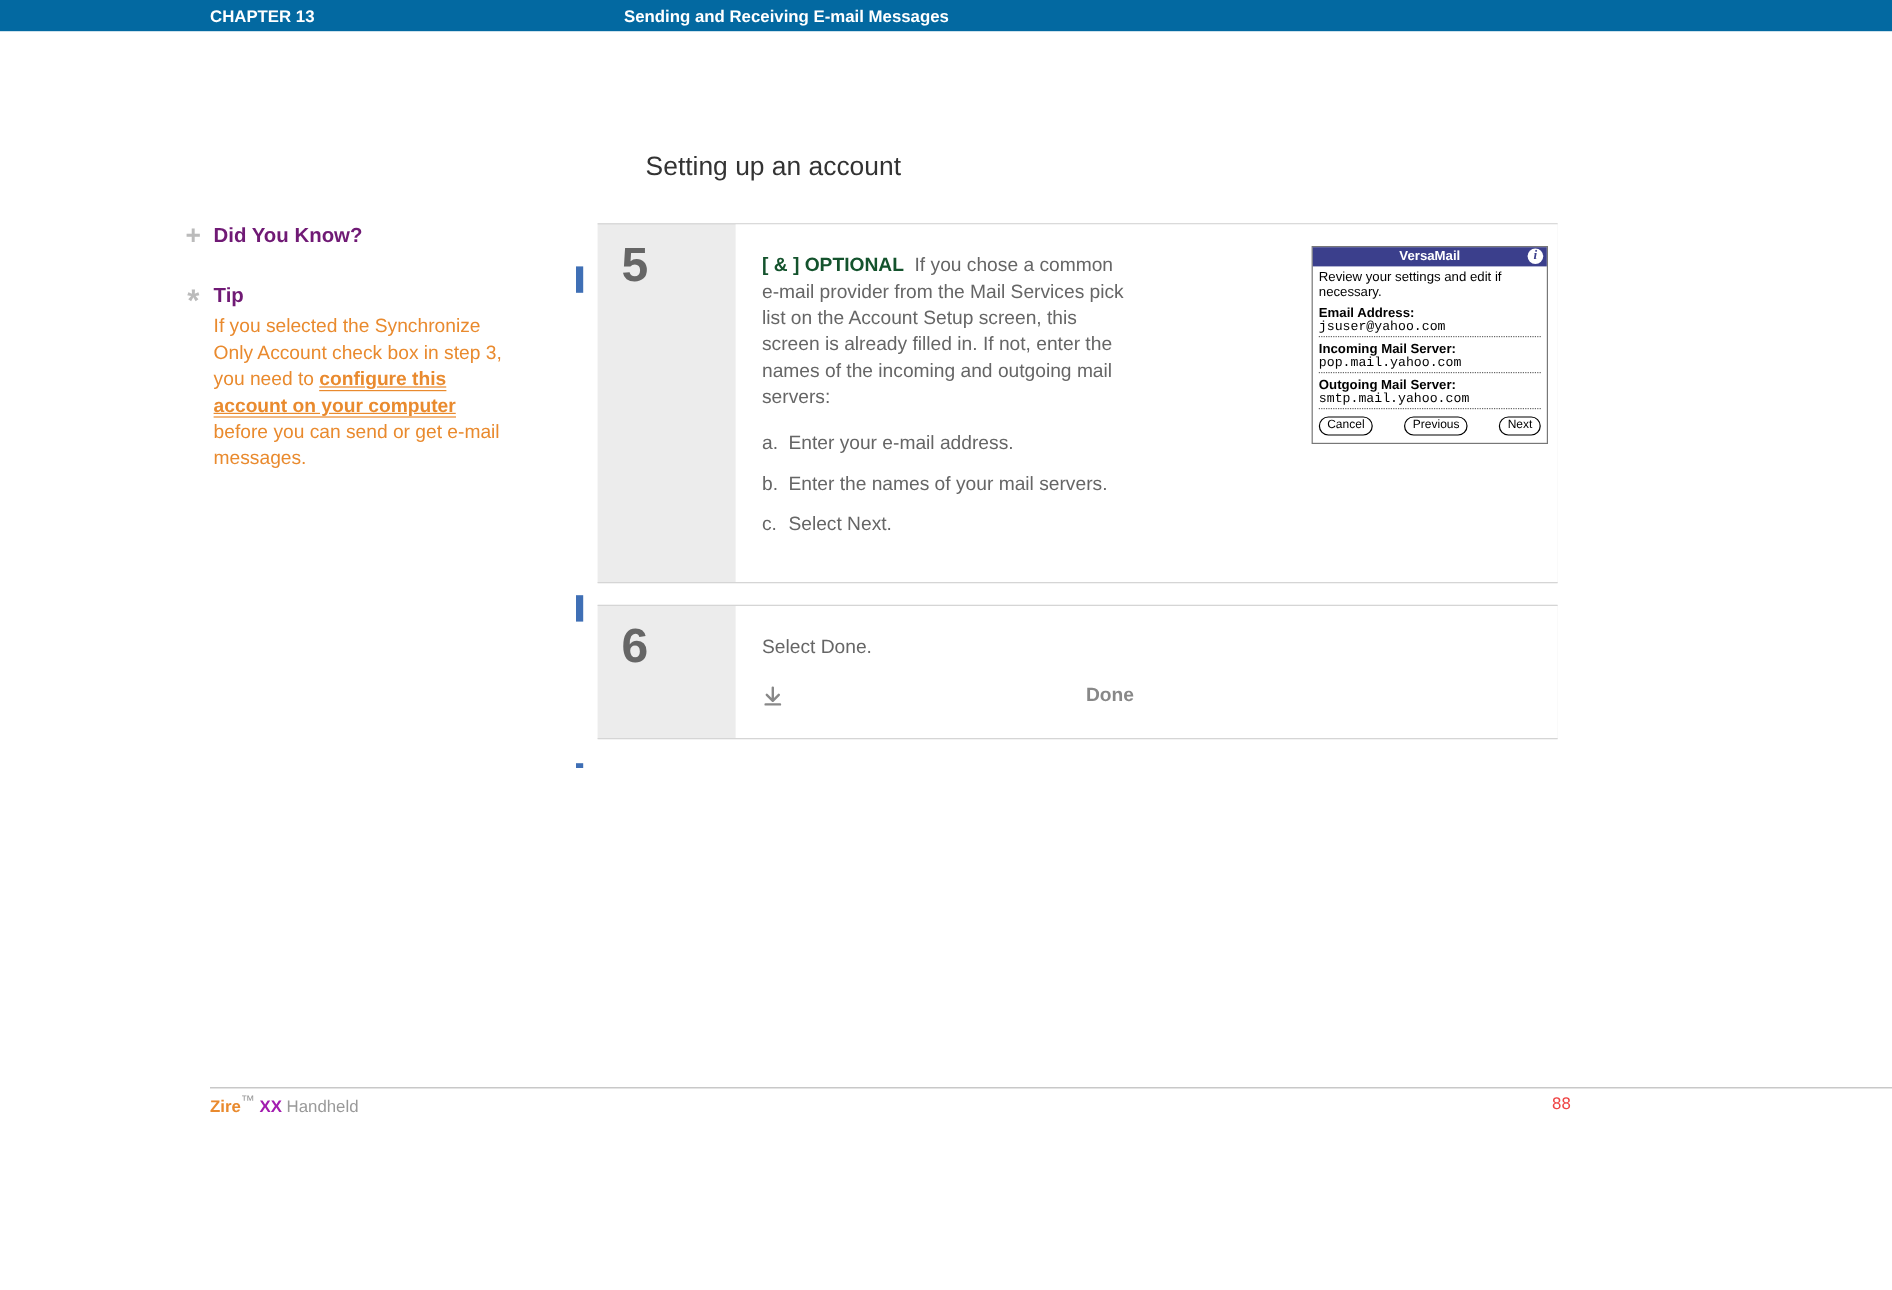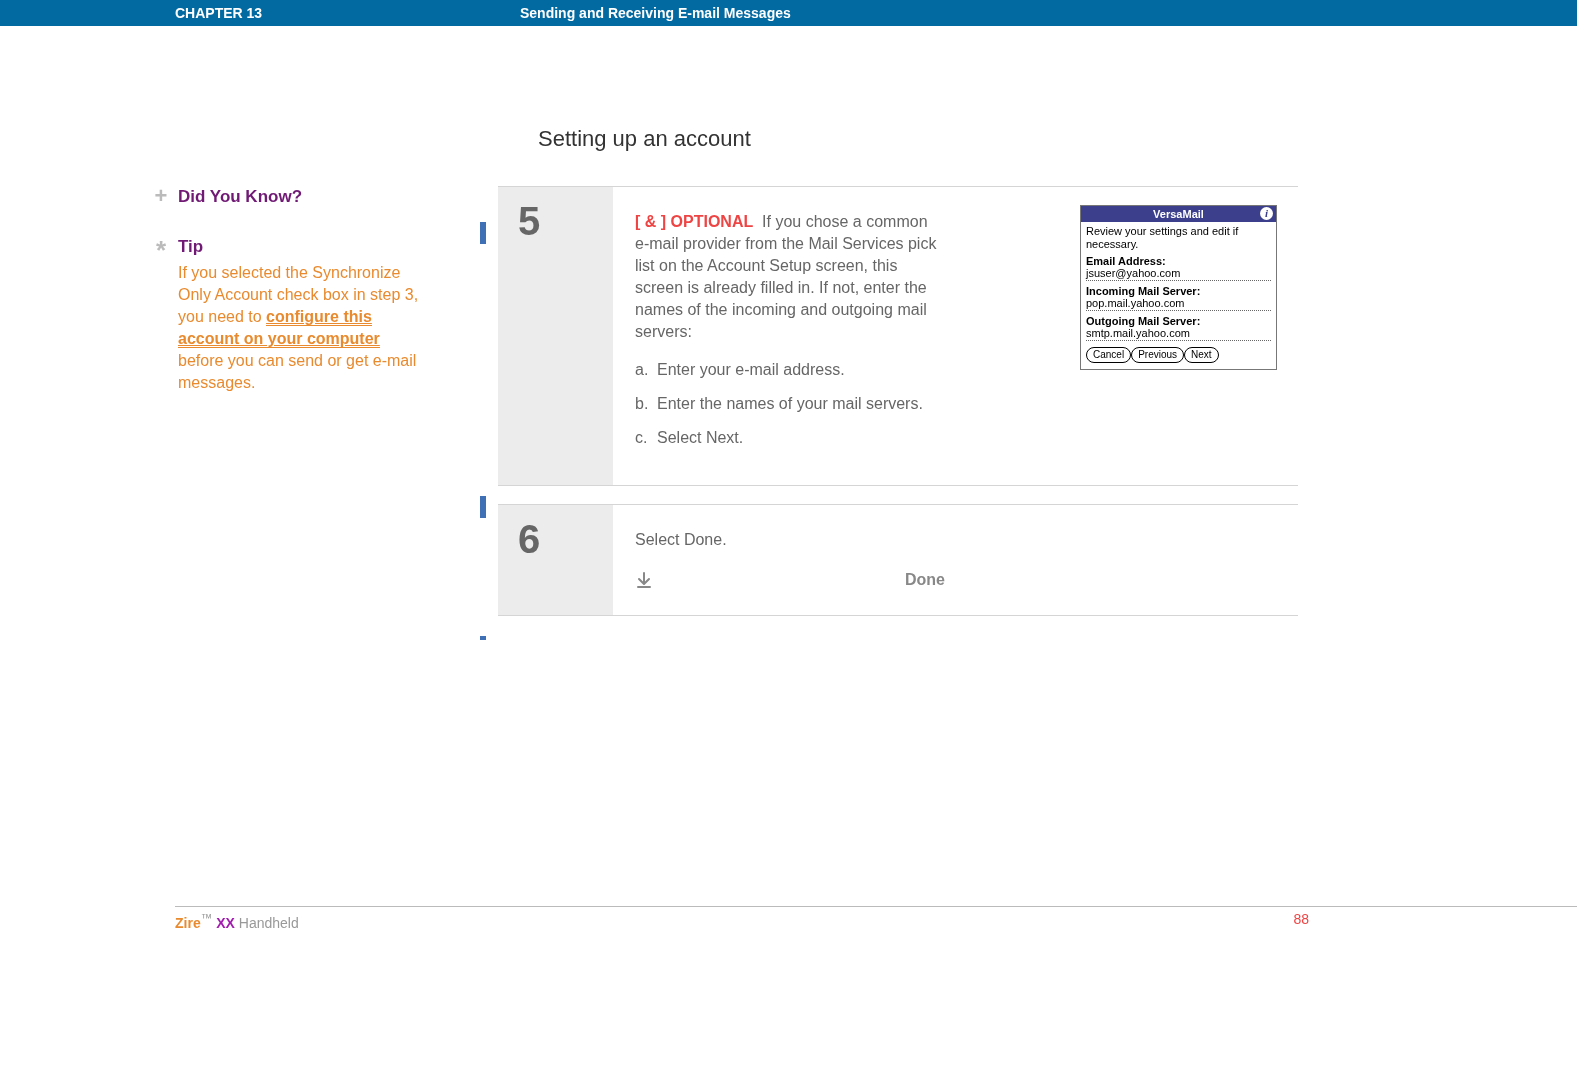--- a/index.html
+++ b/index.html
@@ -115,38 +115,38 @@
     min-height: 60px;
     position: relative;
   }
   .step-text {
     width: 310px;
     color: #666;
     font-size: 16px;
     line-height: 22px;
   }
   .opt-tag {
-    color: #ef4444;
+    color: #14532d;
     font-weight: bold;
   }
   .sub-list { margin-top: 16px; }
   .sub-item { display: flex; margin-bottom: 12px; }
   .sub-item .lbl { width: 22px; flex-shrink: 0; }
 
   .blue-bar { position:absolute; left:-18px; width:6px; background:#3f6fb5; }
   .bluebar-1 { top: 36px; height: 22px; }
   .bluebar-2 { top: 310px; height: 22px; }
   .blue-dash {
     position:absolute; left:-18px; width:6px; height:4px; background:#3f6fb5;
   }
 
   
   .palm-shot {
     position:absolute;
-    right: 21px;
+    right: 8px;
     top: 18px;
     width: 195px;
     border: 1px solid #777;
     background:#fff;
     font-family: "Arial", sans-serif;
     font-size: 11px;
   }
   .palm-titlebar{
     background:#3b3f8c;
     color:#fff;
@@ -165,22 +165,23 @@
     font-size:11px;line-height:13px;text-align:center;
     font-family:"Georgia",serif;
   }
   .palm-body { padding:3px 5px 6px 5px; color:#000; }
   .palm-instr { margin-bottom:4px; line-height:13px; }
   .palm-label { font-weight:bold; margin-top:4px; }
   .palm-field {
     border-bottom:1px dotted #666;
     padding-bottom:1px;
     margin-bottom:2px;
-  }
-  .palm-buttons { display:flex; justify-content:flex-start; margin-top:6px;}
+    font-family:Liberation Mono, monospace;
+  }
+  .palm-buttons { display:flex; justify-content:space-between; margin-top:6px;}
   .palm-btn {
     border:1px solid #000;
     border-radius:8px;
     padding:0 6px;
     font-size:10px;
     line-height:14px;
     background:#fff;
   }
 
   .done-row { display:flex; align-items:center; gap:22px; margin-top:18px;justify-content:space-between; }

